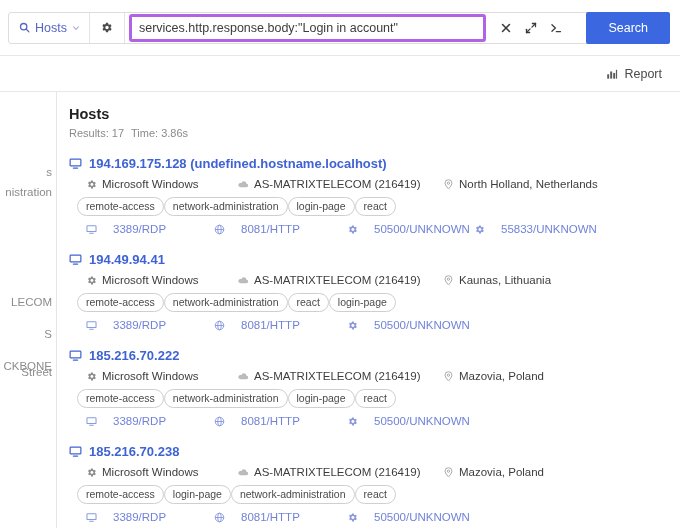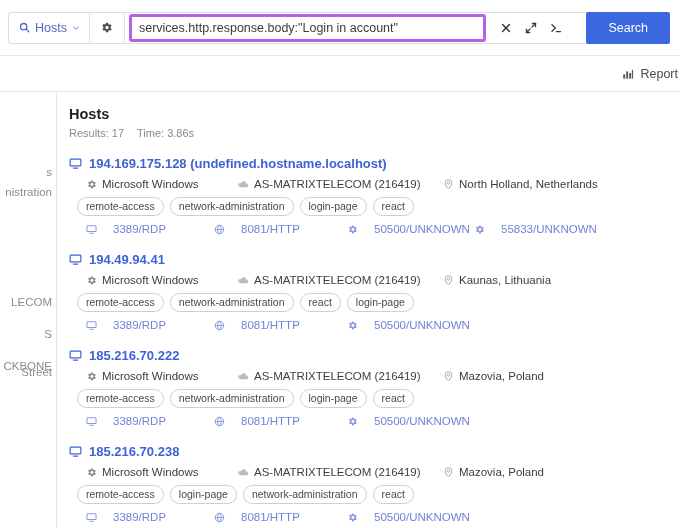--- a/index.html
+++ b/index.html
@@ -113,21 +113,21 @@
     border-radius: 2px;
     margin: -1px -1px -1px 12px;
   }
 
   
   .report-row {
     height: 35px;
     display: flex;
     align-items: center;
     justify-content: flex-end;
-    padding-right: 2px;
+    padding-right: 18px;
     border-bottom: 1px solid #e8e8e8;
     background: #fff;
   }
   .report-link {
     display: flex;
     align-items: center;
     gap: 6px;
     color: #4a4a4a;
     font-size: 12.5px;
     cursor: pointer;
@@ -168,21 +168,21 @@
     font-size: 14.5px;
     font-weight: bold;
     color: #222;
     margin: 0 0 5px 0;
   }
   .res-meta {
     font-size: 11px;
     color: #8a8a8a;
     margin-bottom: 17px;
     display: flex;
-    gap: 13px;
+    gap: 7px;
   }
 
   .host {
     margin-bottom: 17px;
   }
   .host-head {
     display: flex;
     align-items: center;
     gap: 7px;
     margin-bottom: 7px;
@@ -205,21 +205,20 @@
     color: #3d3d3d;
     white-space: nowrap;
   }
   .fact { display: flex; align-items: center; gap: 5px; }
   .fact svg { width: 11px; height: 11px; flex: none; opacity: .78; }
   .fact-os  { width: 135px; }
   .fact-asn { width: 188px; }
 
   .tags {
     display: flex;
-    gap: 6px;
     margin: 0 0 7px 8px;
     flex-wrap: nowrap;
   }
   .tag {
     border: 1px solid #cfcfcf;
     border-radius: 11px;
     padding: 2px 8px 3px;
     font-size: 10.5px;
     color: #4a4a4a;
     background: #fff;

